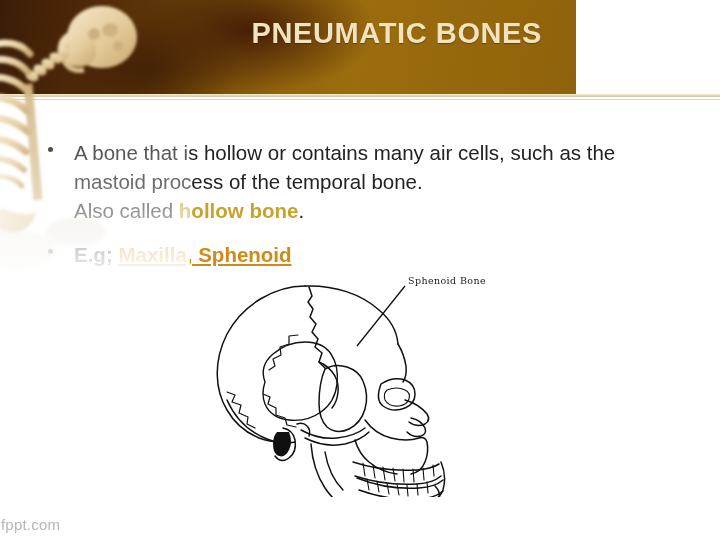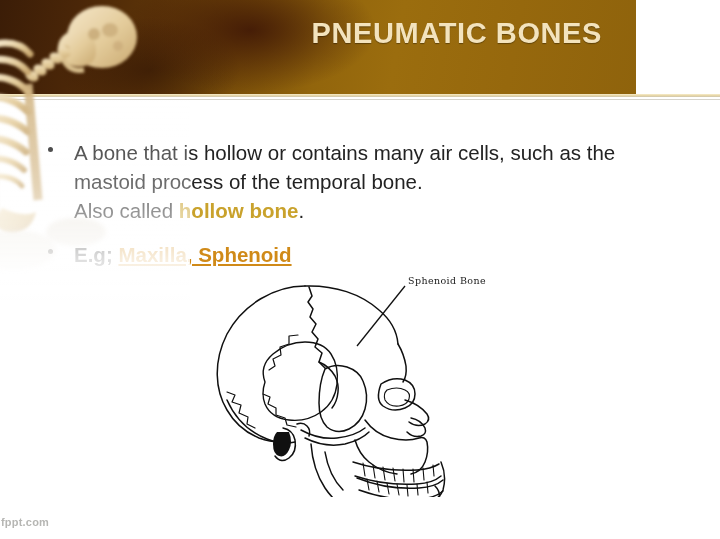--- a/index.html
+++ b/index.html
@@ -13,21 +13,21 @@
     height: 539px;
     overflow: hidden;
     background: #ffffff;
     font-family: "Liberation Sans", sans-serif;
   }
 
   
   #banner {
     position: absolute;
     left: 0; top: 0;
-    width: 636px;
+    width: 576px;
     height: 96px;
     background:
       radial-gradient(ellipse 180px 90px at 250px 30px, rgba(60,20,6,0.85) 0%, rgba(60,20,6,0.0) 70%),
       radial-gradient(ellipse 120px 70px at 150px 70px, rgba(40,14,4,0.55) 0%, rgba(40,14,4,0.0) 75%),
       linear-gradient(100deg,
          #3b1d07 0%,
          #4a2608 12%,
          #5c3408 24%,
          #7a4f09 38%,
          #92650c 50%,
@@ -127,22 +127,22 @@
     font-size: 9.5px;
     letter-spacing: 0.4px;
     color: #1a1a1a;
     white-space: nowrap;
   }
 
   
   #watermark {
     position: absolute;
     left: 1px; top: 516px;
-    font-size: 11px;
-    font-weight: bold;
+    font-size: 15px;
+    font-weight: normal;
     color: #9a9a96;
     opacity: 0.72;
     letter-spacing: 0.2px;
   }
 </style>
 </head>
 <body>
 
 <div id="slide">
 

